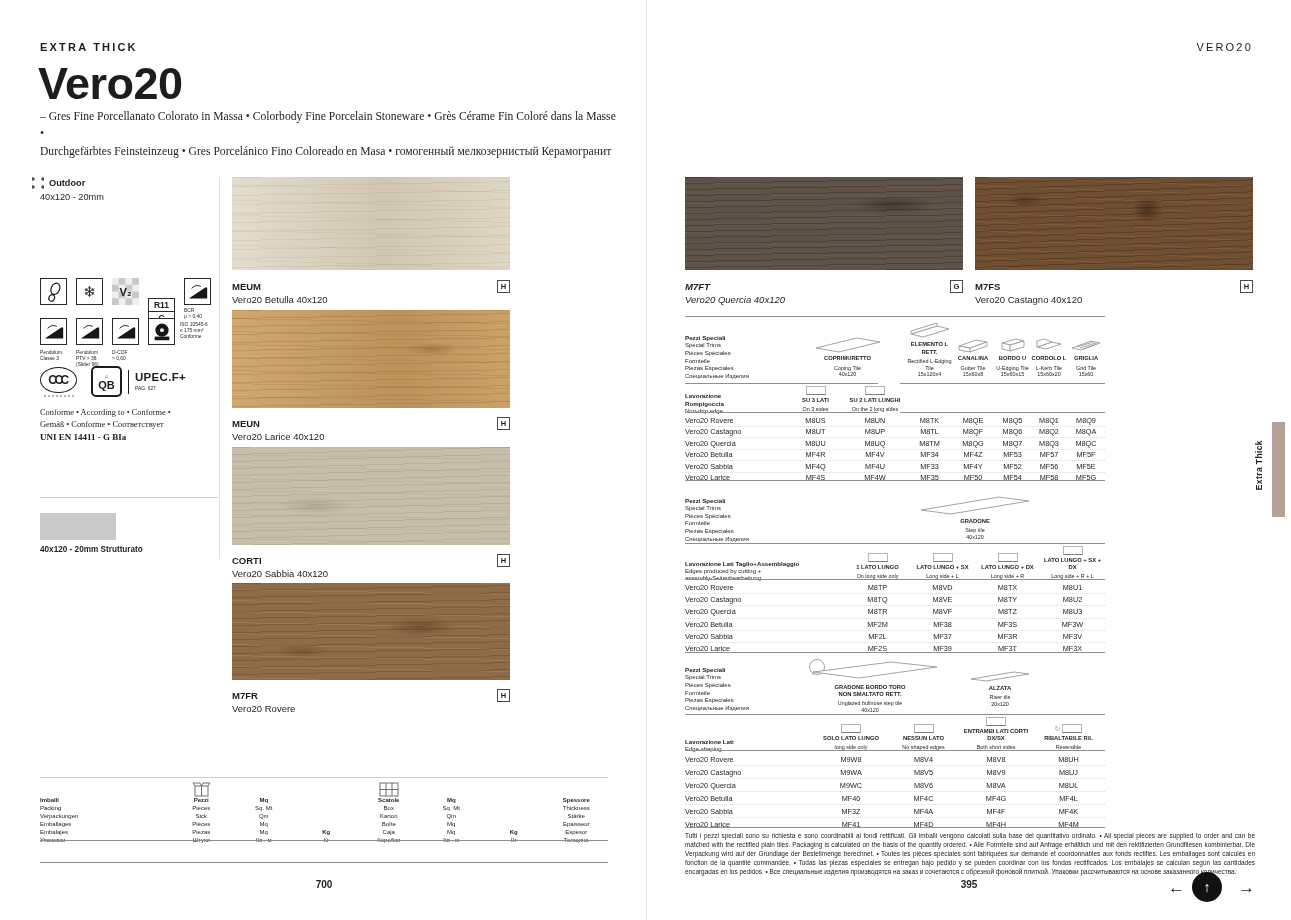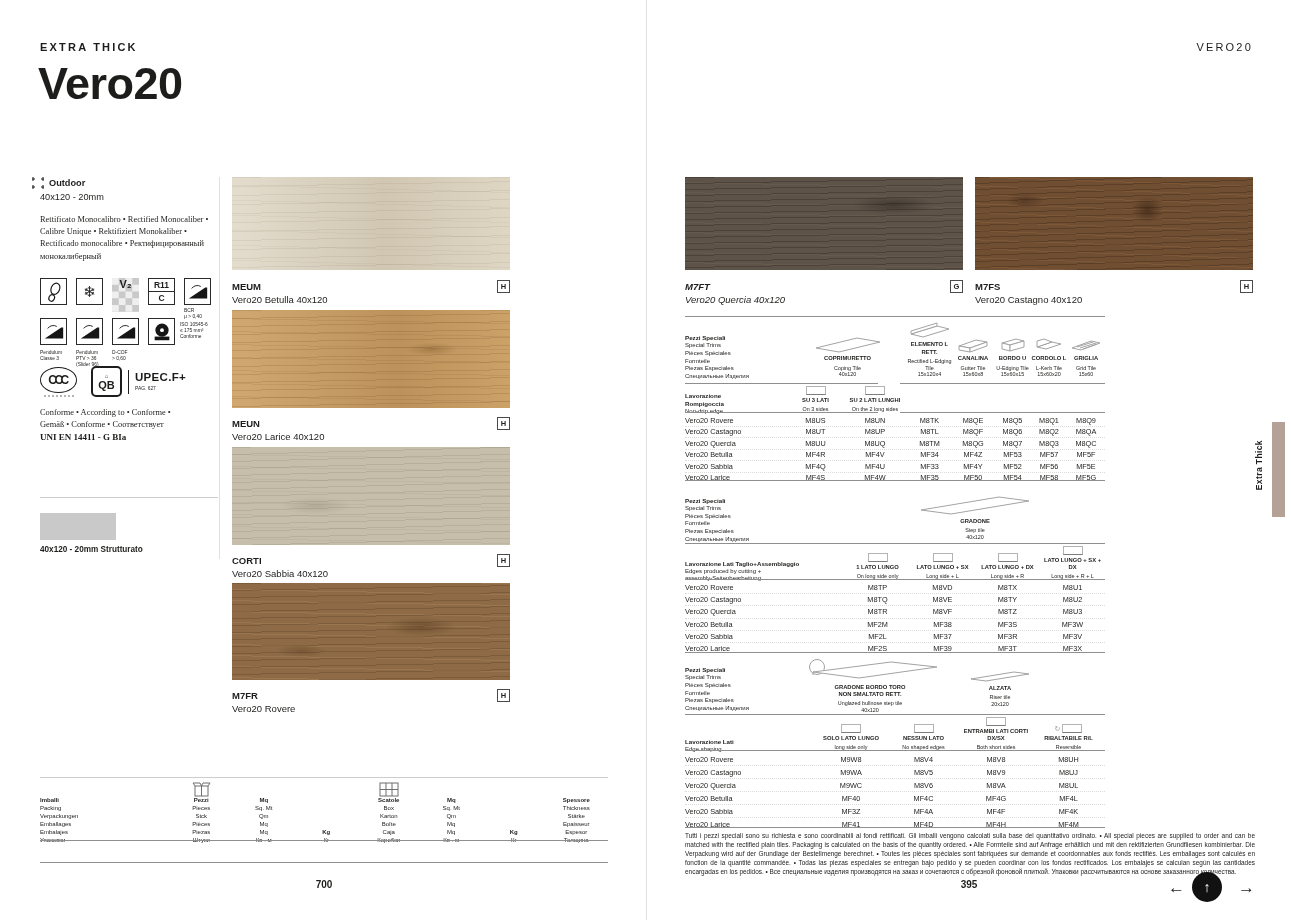--- a/index.html
+++ b/index.html
@@ -15,23 +15,23 @@
   
   .eyebrow{font-size:11px;letter-spacing:2.2px;font-weight:600;}
   .title{font-size:45px;font-weight:700;letter-spacing:-.5px;}
   .subtitle{font-size:11.6px;line-height:1.5;color:#222;}
   .corner{font-size:11px;letter-spacing:2.2px;font-weight:500;text-align:right;width:120px;}
 
   
   .infoblock{width:180px;font-size:8.4px;line-height:1.45;}
   .outdoor-row{display:flex;align-items:center;gap:5px;font-size:9.2px;font-weight:700;}
   .icon-box{width:27px;height:27px;border:1px solid #2a2a2a;display:flex;align-items:center;justify-content:center;box-sizing:border-box;background:#fff;}
-  .icon-nob{width:27px;height:34px;display:flex;justify-content:center;box-sizing:border-box;}
+  .icon-nob{width:27px;height:27px;display:flex;align-items:center;justify-content:center;box-sizing:border-box;}
   .checker{background:repeating-conic-gradient(#c9c9c9 0% 25%, #efefef 0% 50%) 0 0/13.5px 13.5px;}
-  .r11{flex-direction:column;font-weight:700;font-size:8.5px;line-height:1;}
+  .r11{flex-direction:column;font-weight:700;font-size:8.5px;line-height:1;margin-top:20px;}
   .r11 .sep{width:100%;height:1px;background:#2a2a2a;margin:2px 0;}
   .cap{font-size:4.9px;line-height:1.25;margin-top:2px;}
   .v2txt{font-weight:700;font-size:11px;}
   .ccc{width:37px;height:26px;border:1.6px solid #1d1d1b;border-radius:50%;display:flex;align-items:center;justify-content:center;font-weight:700;font-size:12px;letter-spacing:-2.5px;padding-right:2px;box-sizing:border-box;}
   .qb{width:27px;height:27px;border:2px solid #1d1d1b;border-radius:5px;display:flex;flex-direction:column;align-items:center;justify-content:center;font-weight:700;font-size:11px;line-height:1;}
   .qb .roof{font-size:6px;line-height:1;margin-bottom:1px;}
   .upec{font-weight:700;font-size:11.5px;letter-spacing:.3px;}
   .swatch{width:76px;height:27px;background:#c9c9c9;}
   .small-bold{font-size:8.2px;font-weight:700;}
 
@@ -114,41 +114,42 @@
 </style>
 </head>
 <body>
 
 <div id="page">
 
   <div class="vline" style="left:646px;top:0;height:920px;"></div>
 
   <div class="abs eyebrow" style="left:40px;top:41px;">EXTRA THICK</div>
   <div class="abs title" style="left:38px;top:58px;">Vero20</div>
+  <div class="abs subtitle serif ml" style="left:40px;top:108px;width:580px;">– Gres Fine Porcellanato Colorato in Massa • Colorbody Fine Porcelain Stoneware • Grès Cérame Fin Coloré dans la Masse •
+Durchgefärbtes Feinsteinzeug • Gres Porcelánico Fino Coloreado en Masa • гомогенный мелкозернистый Керамогранит</div>
   <div class="abs corner" style="left:1133px;top:41px;">VERO20</div>
 
   <div class="abs outdoor-row" style="left:32px;top:177px;text-align:center;">
     <span>
       <svg width="12" height="12" viewBox="0 0 12 12" class="trim-svg">
           <g stroke="#1d1d1b" stroke-width="1">
             <line x1="1" y1="0" x2="1" y2="4"></line>
             <line x1="-1" y1="2" x2="3" y2="2"></line>
             <line x1="11" y1="0" x2="11" y2="4"></line>
             <line x1="9" y1="2" x2="13" y2="2"></line>
             <line x1="1" y1="8" x2="1" y2="12"></line>
             <line x1="-1" y1="10" x2="3" y2="10"></line>
             <line x1="11" y1="8" x2="11" y2="12"></line>
             <line x1="9" y1="10" x2="13" y2="10"></line>
           </g>
         </svg>
     </span>
     <span>Outdoor</span>
   </div>
   <div class="abs" style="left:40px;top:192px;font-size:9.2px;">40x120 - 20mm</div>
-  <div class="abs infoblock serif" style="left:40px;top:214px;">Rettificato Monocalibro • Rectified Monocaliber • Calibre Unique • Rektifiziert Monokaliber • Rectificado monocalibre • Ректифицированный монокалиберный</div>
 
   <div class="abs" style="left:40px;top:278px;display:flex;gap:9px;">
     <div class="icon-box">
       <svg width="22" height="22" viewBox="0 0 24 24" class="trim-svg" fill="none" stroke="#1d1d1b" stroke-width="1.3">
         <ellipse cx="13.5" cy="8.5" rx="4.6" ry="6.4" transform="rotate(24 13.5 8.5)"></ellipse>
         <ellipse cx="9.5" cy="18.5" rx="3" ry="3.6" transform="rotate(24 9.5 18.5)"></ellipse>
       </svg>
     </div>
     <div class="icon-box">
         <span style="font-size:15px;line-height:1;">❄</span>

